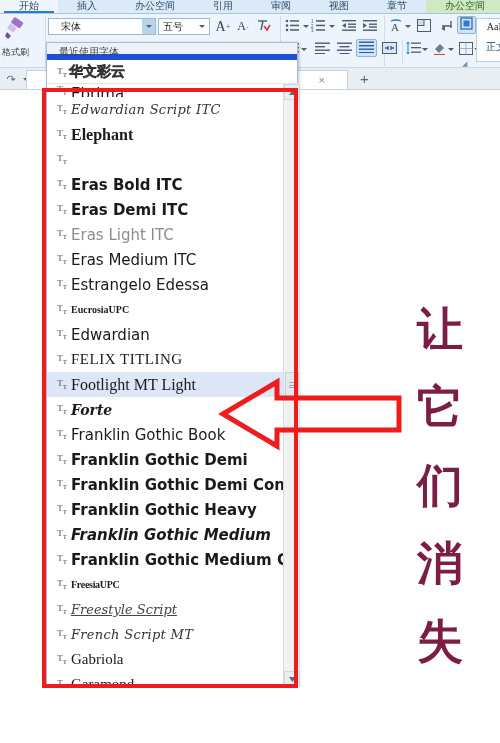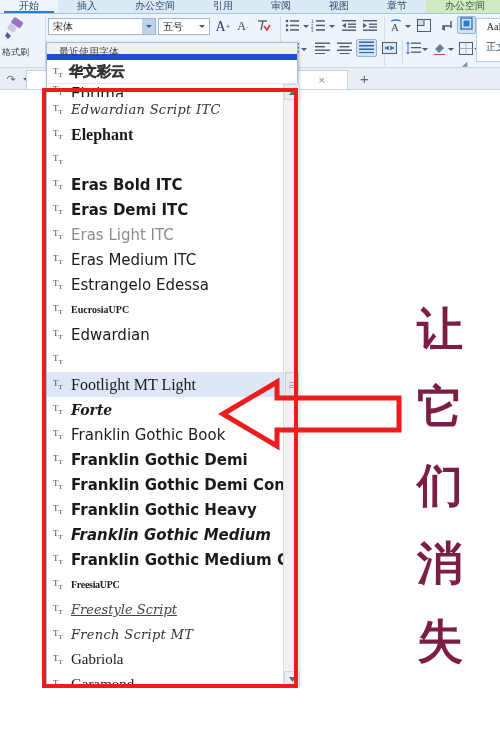--- a/index.html
+++ b/index.html
@@ -48,21 +48,21 @@
   }
   .fmt-painter .ic { margin-top:2px; }
   .fmt-painter .lbl {
     font-size:9px; color:#3a3a3a; margin-top:1px; white-space:nowrap;
     overflow:hidden;
   }
 
   .fontbox {
     position:absolute; left:48px; top:4px; width:108px; height:17px;
     background:#fff; border:1px solid #9bb8d4;
-    font-size:10px; color:#222; padding:1px 2px 0 4px;
+    font-size:10px; color:#222; padding:1px 2px 0 12px;
     display:flex; align-items:center;
   }
   .fontbox .drop {
     position:absolute; right:0; top:0; width:13px; height:15px;
     background:#bcd4ea; display:flex; align-items:center; justify-content:center;
   }
   .sizebox {
     position:absolute; left:158px; top:4px; width:52px; height:17px;
     background:#fff; border:1px solid #9bb8d4;
     font-size:10px; color:#222; padding:1px 2px 0 4px;
@@ -141,21 +141,21 @@
     height:17px; line-height:17px;
     background:#eef1f5; color:#444; font-size:10px;
     padding-left:12px;
     border-bottom:6px solid #1d4ed8;
   }
   .recent-item {
     height:24px; display:flex; align-items:center; padding-left:6px;
     background:#fff;
   }
   .tt {
-    width:14px; font-size:9px; color:#4a4a4a; text-align:left;
+    width:14px; font-size:9px; color:#4a4a4a; text-align:right;
     font-family:"Liberation Serif", serif; flex:none;
   }
   .recent-name {
     font-size:14px; font-weight:bold; color:#333;
     -webkit-text-stroke:0.6px #333; color:transparent;
     font-family:"DejaVu Sans", sans-serif;
     margin-left:2px;
   }
   .listwrap {
     position:absolute; left:0; top:40px; width:252px; height:603px;
@@ -514,20 +514,21 @@
           <div class="fi">
             <span class="tt">T<sub style="font-size:7px">T</sub></span>
             <span class="fname v-small">EucrosiaUPC</span>
           </div>
           <div class="fi">
             <span class="tt">T<sub style="font-size:7px">T</sub></span>
             <span class="fname v-sans">Edwardian</span>
           </div>
           <div class="fi">
             <span class="tt">T<sub style="font-size:7px">T</sub></span>
+            <span class="fname v-caps">FELIX TITLING</span>
           </div>
           <div class="fi hl">
             <span class="tt">T<sub style="font-size:7px">T</sub></span>
             <span class="fname v-serif">Footlight MT Light</span>
           </div>
           <div class="fi">
             <span class="tt">T<sub style="font-size:7px">T</sub></span>
             <span class="fname v-bolditalic">Forte</span>
           </div>
           <div class="fi">

